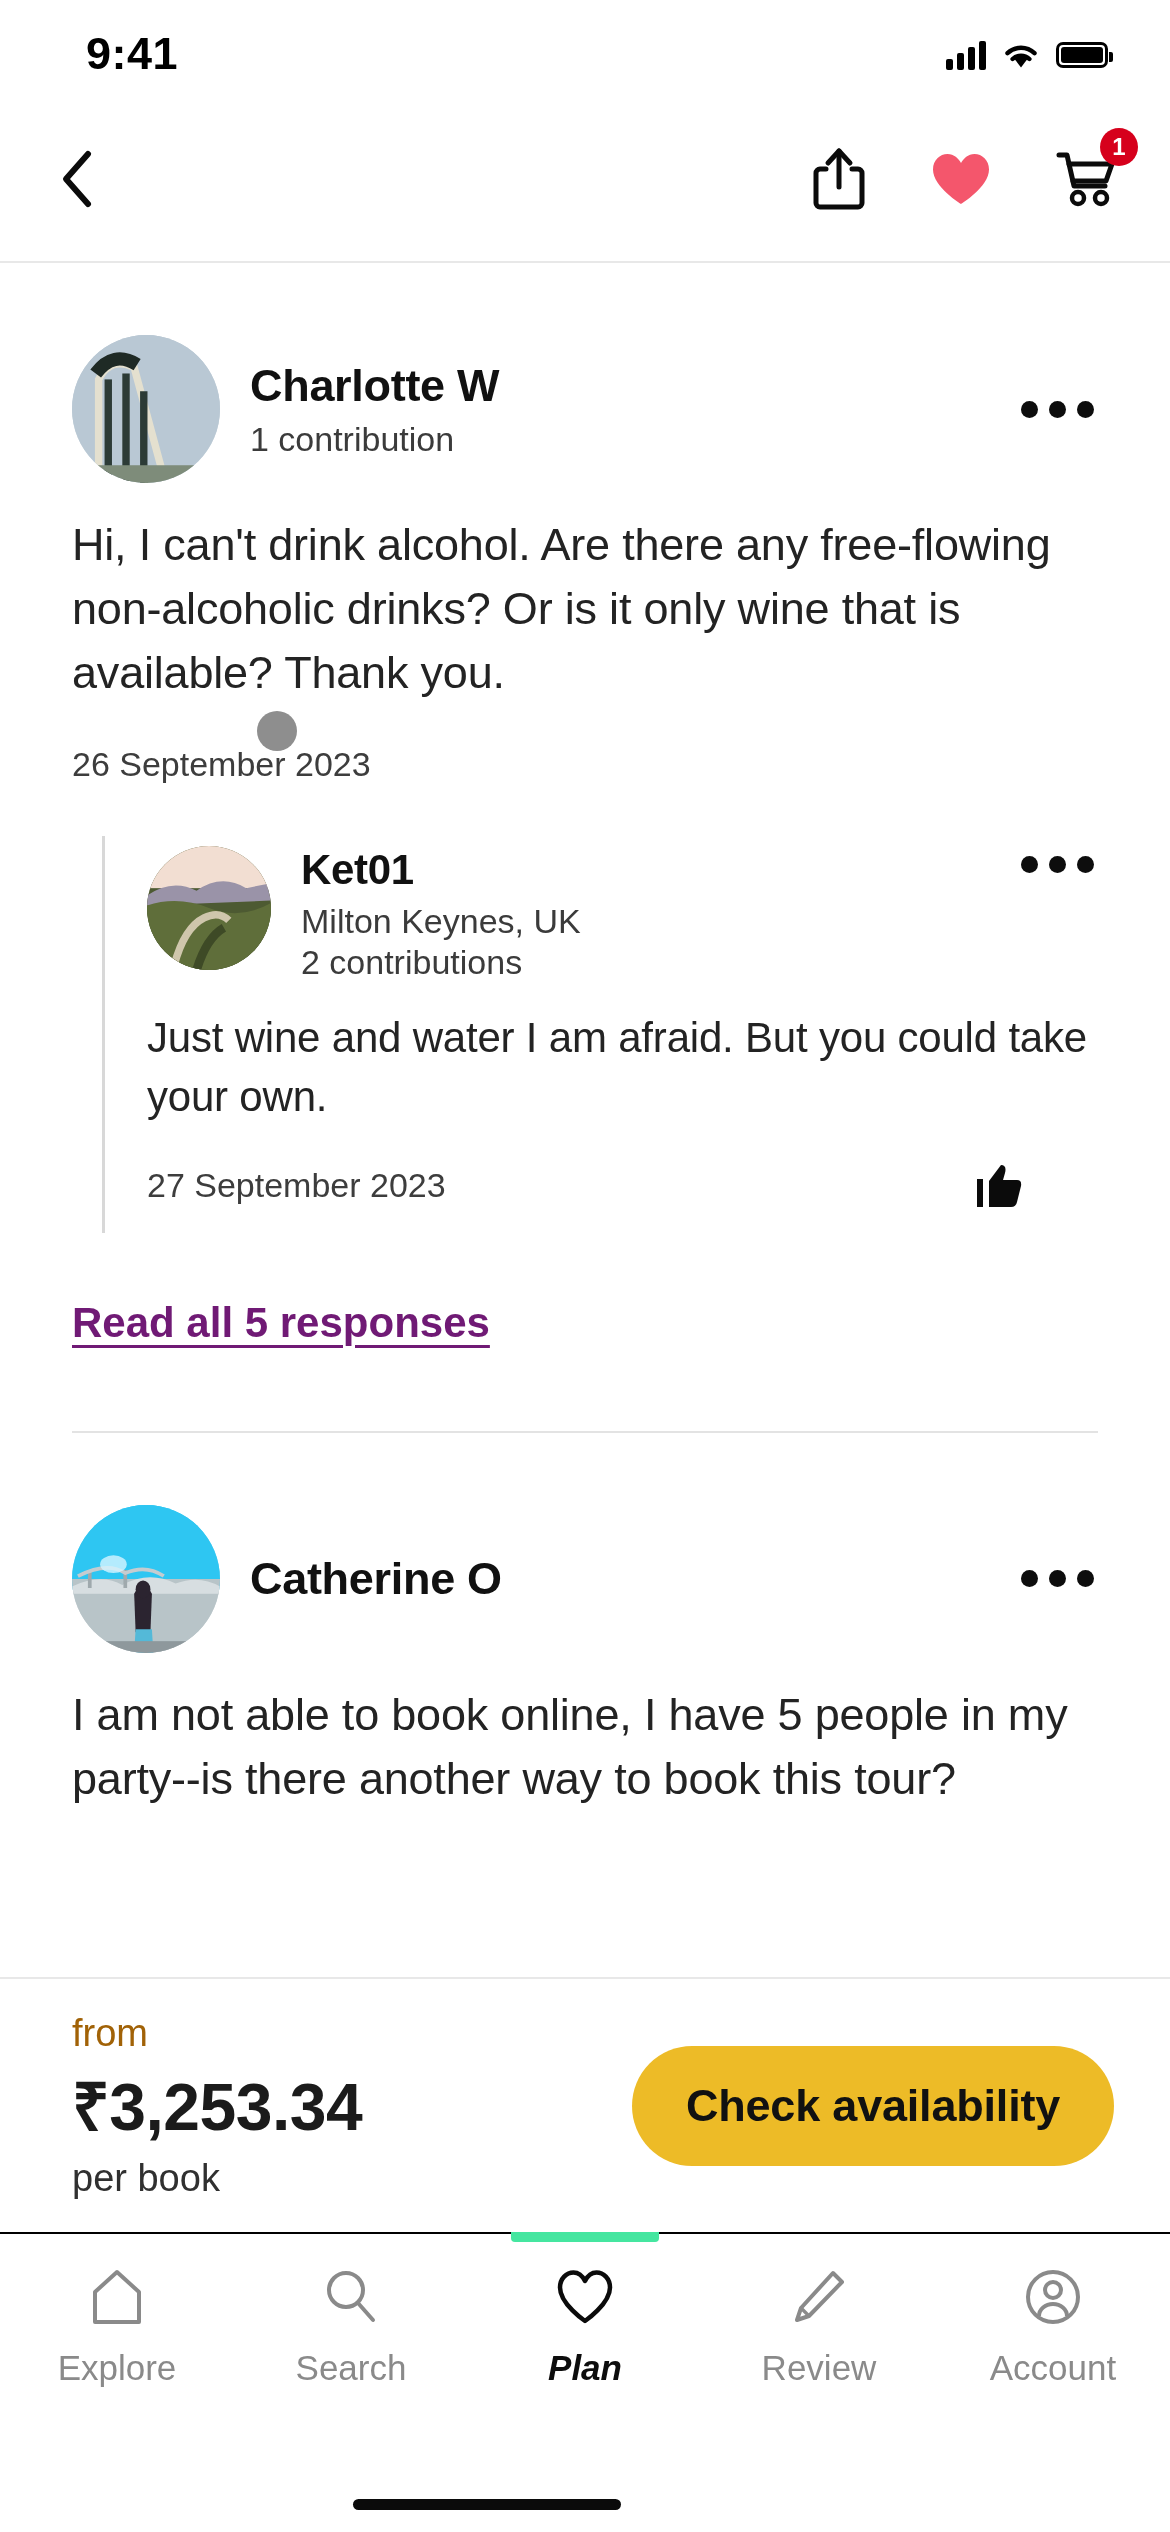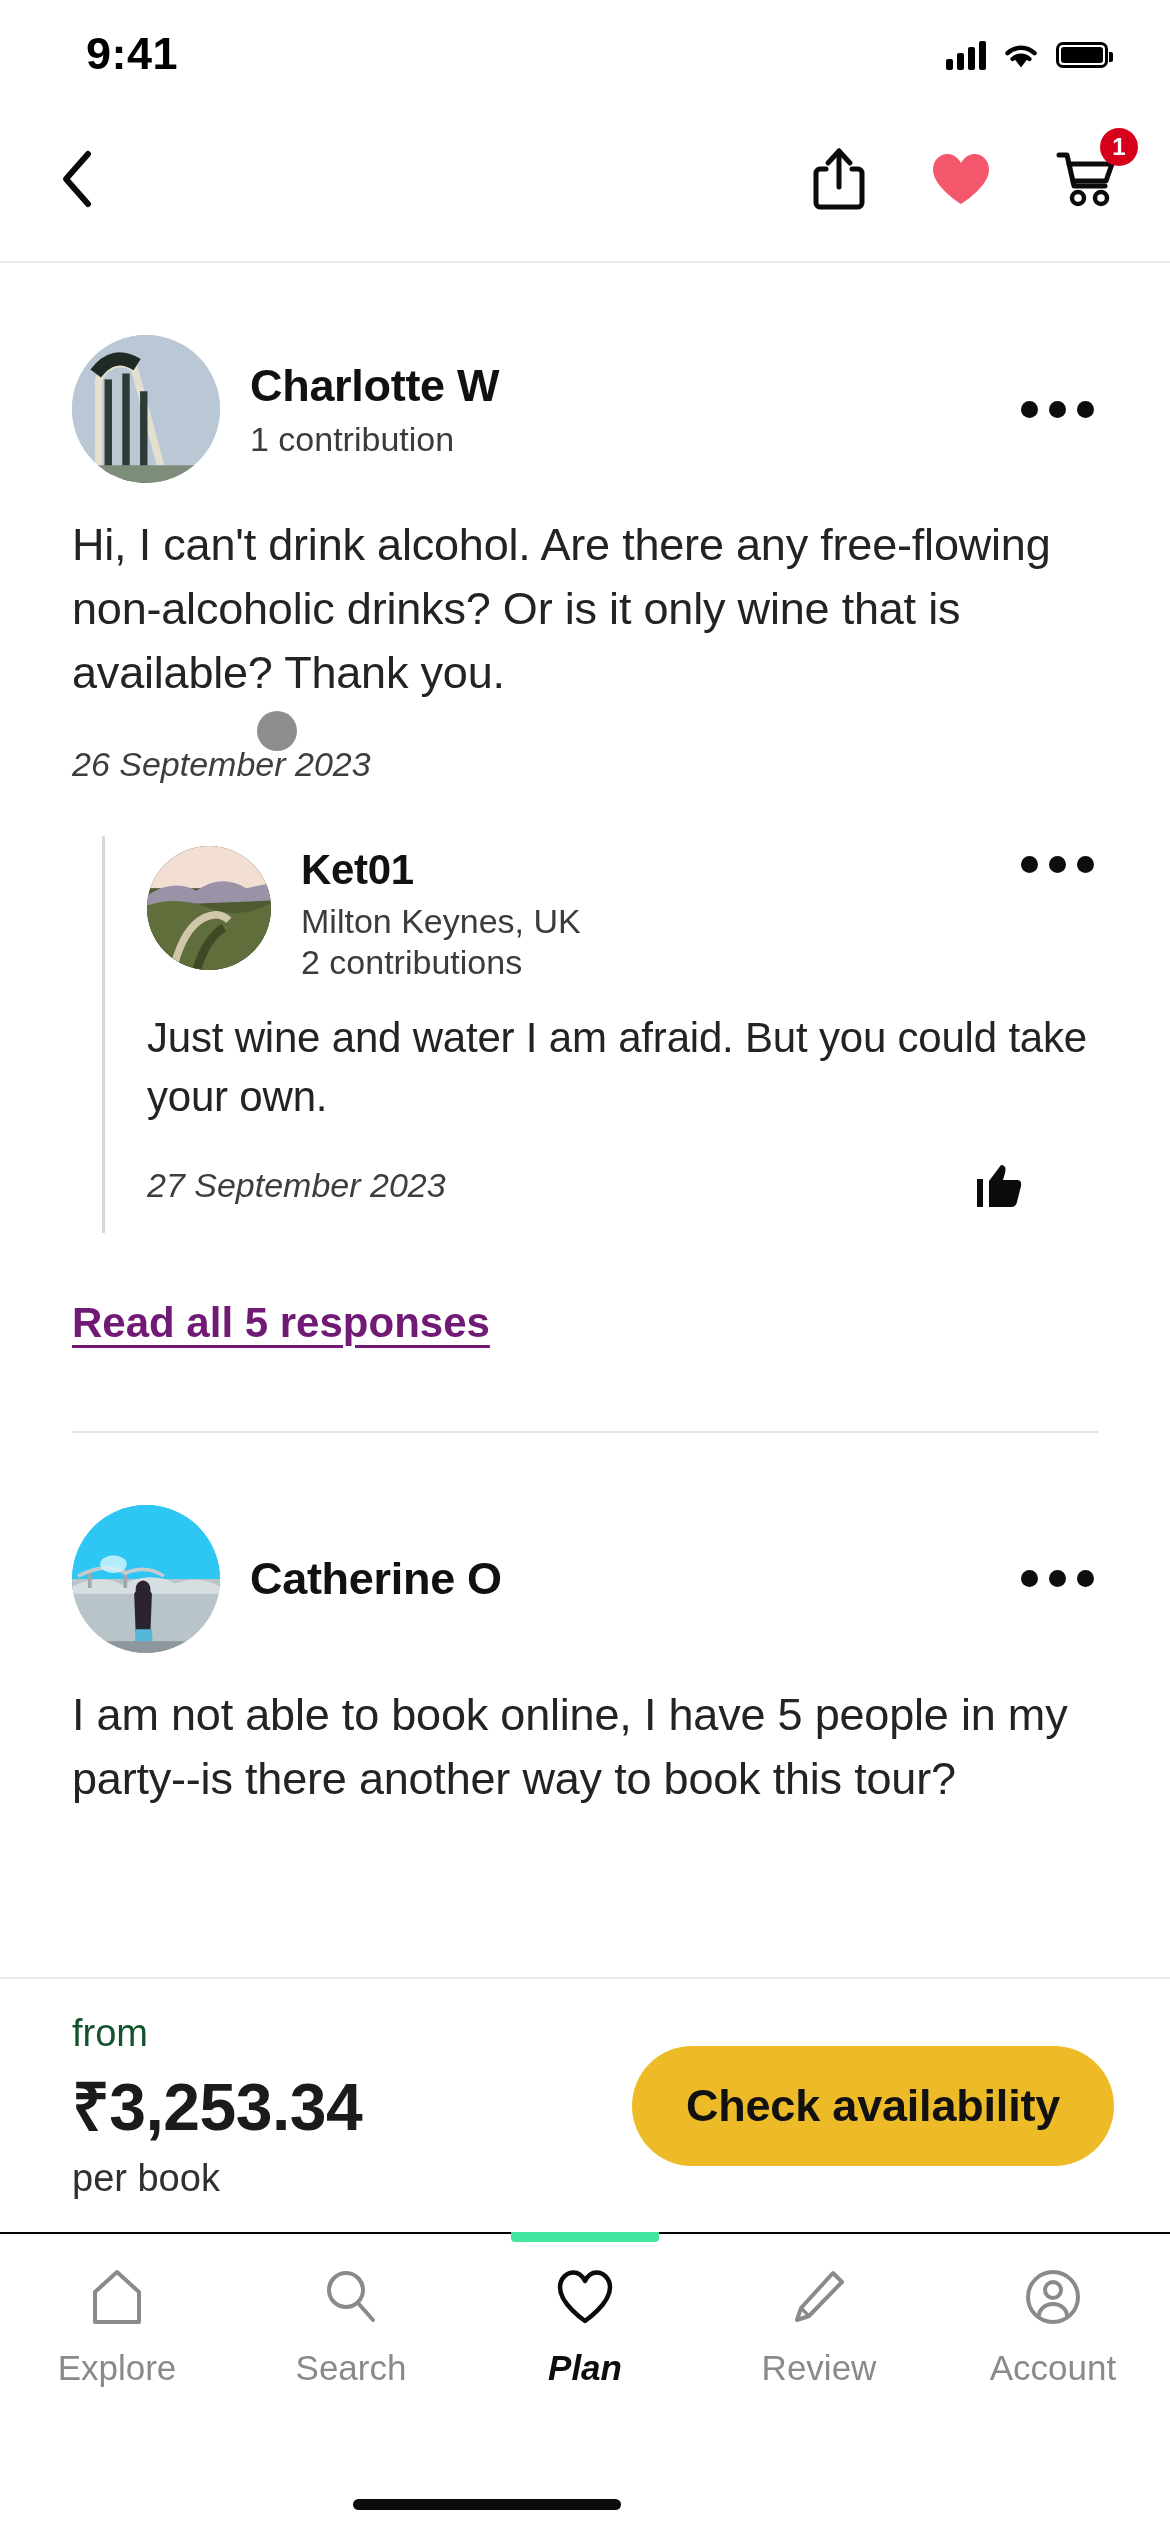--- a/index.html
+++ b/index.html
@@ -65,21 +65,21 @@
   .user-name { font-size: 45px; font-weight: 700; color: #111; letter-spacing: -0.3px; }
   .user-sub { font-size: 34px; color: #3b3b3b; margin-top: 8px; }
   .user-sub + .user-sub { margin-top: 2px; }
   .dots { display:flex; gap:11px; align-items:center; padding: 10px 4px; }
   .dots i { width: 17px; height: 17px; border-radius: 50%; background:#0d0d0d; display:block; }
 
   .qa-text {
     font-size: 45px; line-height: 1.42; color: #232323; margin-top: 30px;
     letter-spacing: -0.2px;
   }
-  .qa-date { font-size: 34px; color: #3d3d3d; margin-top: 40px; font-style: italic; }
+  .qa-date { font-size: 34px; color: #3d3d3d; margin-top: 40px; }
 
   .reply {
     margin: 52px 0 0 30px; padding-left: 42px;
     border-left: 3px solid #d8d8d8;
   }
   .reply .user-row { padding-top: 10px; align-items: flex-start; }
   .reply .user-name { font-size: 42px; }
   .reply .qa-text { font-size: 42px; margin-top: 26px; }
   .reply-footer { display:flex; align-items:center; justify-content:space-between; padding-right: 74px; margin-top: 36px; padding-bottom: 24px;}
   .reply-footer .qa-date { margin-top: 0; }
@@ -97,21 +97,21 @@
     border-radius: 50%; background: #8e8e8e;
   }
 
   
   .pricebar {
     position: absolute; left: 0; top: 1977px; width: 1170px; height: 255px;
     background:#fff; border-top: 2px solid #e8e8e8;
     display:flex; align-items:center; justify-content:space-between;
     padding: 0 56px 0 72px;
   }
-  .price-from { font-size: 38px; color:#14532d; }
+  .price-from { font-size: 38px; color:#a16207; }
   .price-main { font-size: 66px; font-weight: 700; color:#1b1b1b; margin-top: 4px; letter-spacing:-0.5px;}
   .price-per { font-size: 38px; color:#303030; margin-top: 8px; }
   .cta {
     background: #edbb27; color: #111; border: none;
     font-family: "Liberation Sans", sans-serif;
     font-size: 45px; font-weight: 700; letter-spacing: -0.2px;
     padding: 34px 50px; border-radius: 60px; min-width: 482px;
   }
 
   

